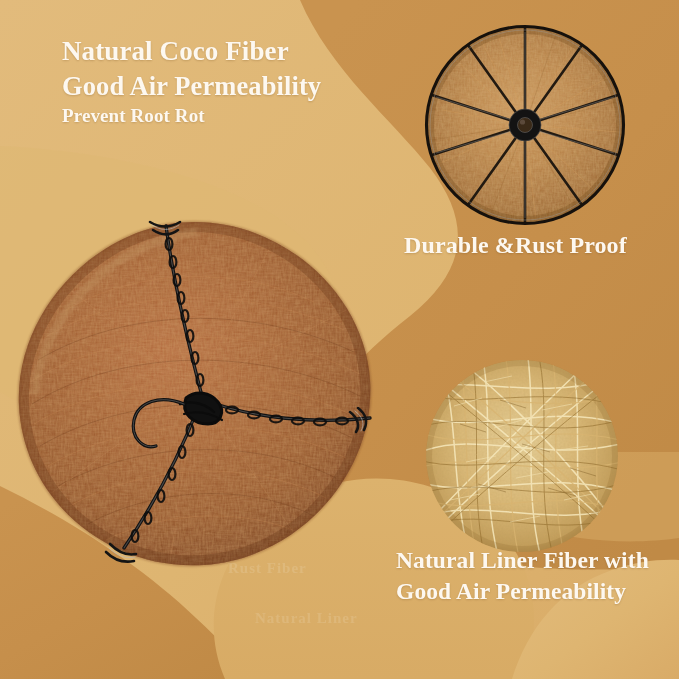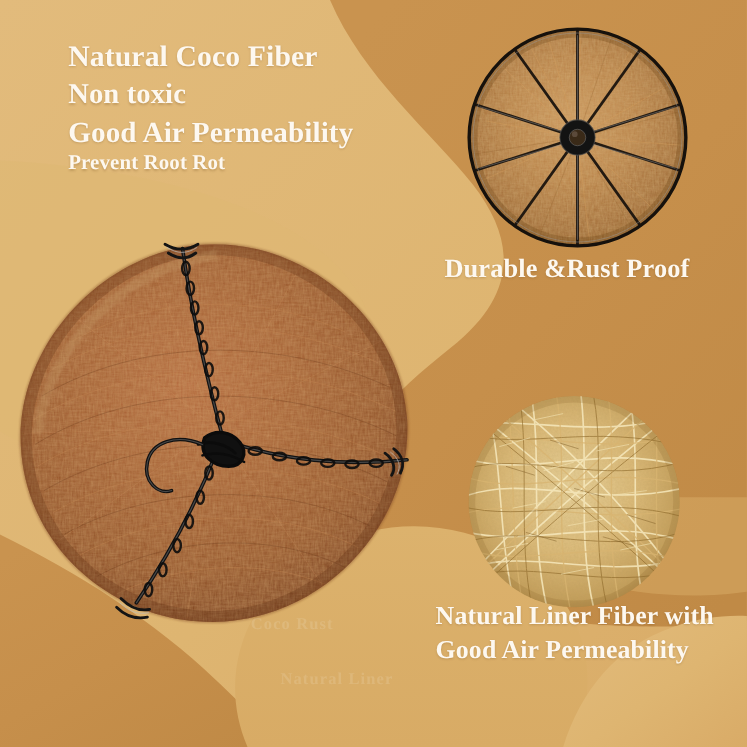--- a/index.html
+++ b/index.html
@@ -89,21 +89,21 @@
 
     <path d="M 679 452 L 436 452
              C 470 500 520 530 580 538
              C 616 543 652 542 679 538 Z" fill="#d9ad68" opacity=".5"></path>
 
     <path d="M 679 560 L 679 679 L 512 679
              C 528 628 560 588 612 570
              C 634 562 658 559 679 560 Z" fill="url(#gLight)"></path>
   </svg>
 
-  <div class="watermark" style="left:228px;top:560px;">Coco Rust</div>
+  <div class="watermark" style="left:228px;top:560px;">Rust Fiber</div>
   <div class="watermark" style="left:255px;top:610px;">Natural Liner</div>
 
   <div class="photo" style="left:424px;top:24px;width:202px;height:202px;">
     <svg viewBox="0 0 202 202" width="202" height="202">
       <defs>
         <radialGradient id="wfFib" cx="48%" cy="42%" r="62%">
           <stop offset="0%" stop-color="#c89257"></stop>
           <stop offset="45%" stop-color="#b67e44"></stop>
           <stop offset="82%" stop-color="#9d6733"></stop>
           <stop offset="100%" stop-color="#89561f"></stop>
@@ -404,21 +404,20 @@
             <path d="M146 110 L 172 118"></path>
         </g>
 
         <circle cx="98" cy="98" r="96" fill="none" stroke="#8d6a2c" stroke-width="12" opacity=".22"></circle>
       </g>
     </svg>
   </div>
 
   <div class="txt" id="headline">
     <span class="ln l1">Natural Coco Fiber</span>
-    <span class="ln l2">Non toxic</span>
     <span class="ln l3">Good Air Permeability</span>
     <span class="ln l4">Prevent Root Rot</span>
   </div>
 
   <div class="txt" id="cap-top">Durable &amp;Rust Proof</div>
 
   <div class="txt" id="cap-bottom">
     <span class="ln">Natural Liner Fiber with</span>
     <span class="ln">Good Air Permeability</span>
   </div>

